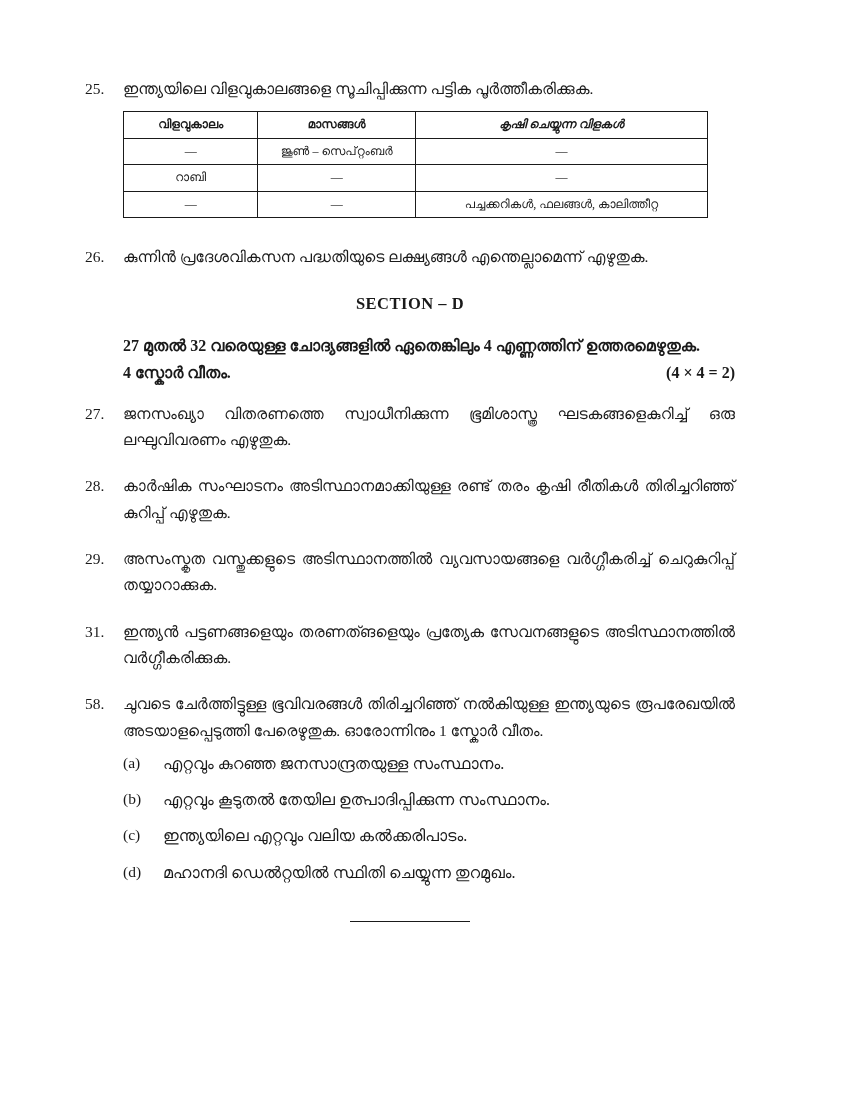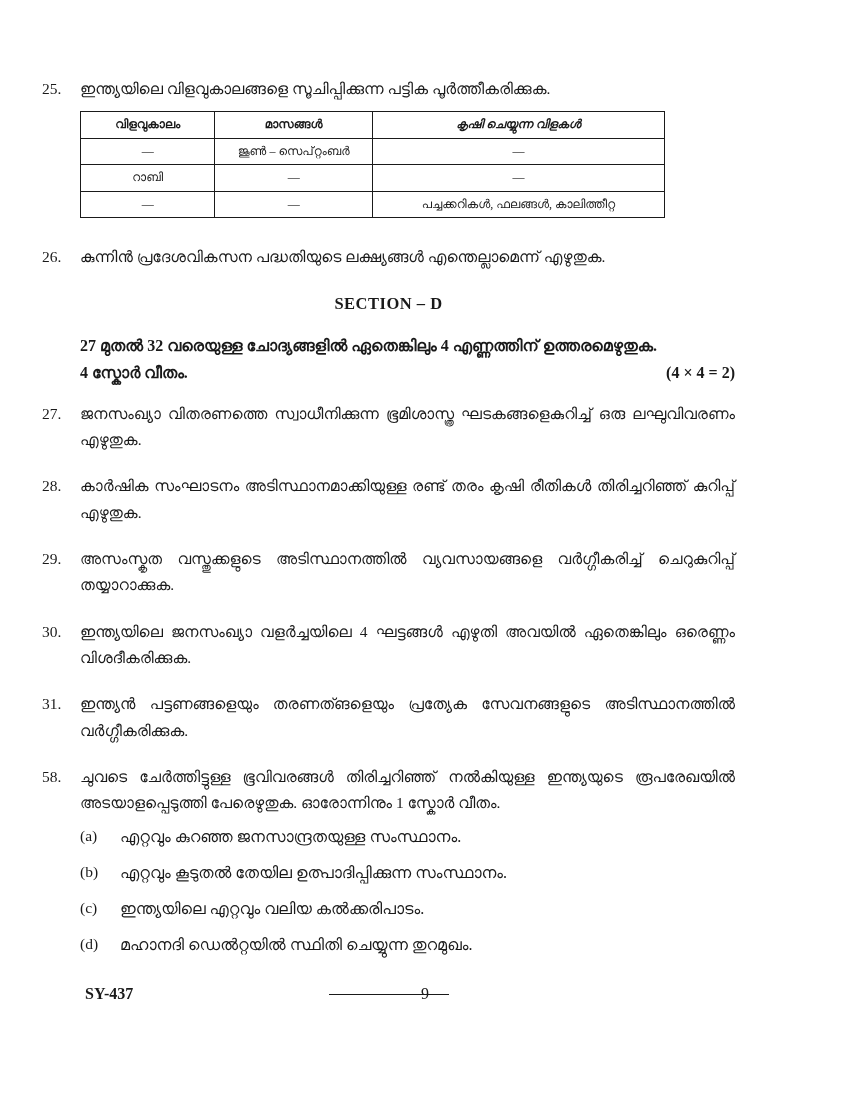--- a/index.html
+++ b/index.html
@@ -9,21 +9,21 @@
     height: 1100px;
     position: relative;
     font-family: "Liberation Serif", "DejaVu Serif", serif;
     color: #1a1a1a;
     overflow: hidden;
   }
   .page {
     position: relative;
     width: 850px;
     height: 1100px;
-    padding: 76px 115px 0 42px;
+    padding: 76px 115px 0 85px;
   }
   .question {
     display: flex;
     margin-bottom: 20px;
   }
   .q-num {
     width: 38px;
     flex: 0 0 38px;
     font-size: 15.5px;
     line-height: 1.7;
@@ -176,24 +176,20 @@
   <div class="question">
     <div class="q-num">28.</div>
     <div class="q-text">കാർഷിക സംഘാടനം അടിസ്ഥാനമാക്കിയുള്ള രണ്ട് തരം കൃഷി രീതികൾ തിരിച്ചറിഞ്ഞ് കുറിപ്പ് എഴുതുക.</div>
   </div>
 
   <div class="question">
     <div class="q-num">29.</div>
     <div class="q-text">അസംസ്കൃത വസ്തുക്കളുടെ അടിസ്ഥാനത്തിൽ വ്യവസായങ്ങളെ വർഗ്ഗീകരിച്ച് ചെറുകുറിപ്പ് തയ്യാറാക്കുക.</div>
   </div>
 
-  <div class="question">
-    <div class="q-num">30.</div>
-    <div class="q-text">ഇന്ത്യയിലെ ജനസംഖ്യാ വളർച്ചയിലെ 4 ഘട്ടങ്ങൾ എഴുതി അവയിൽ ഏതെങ്കിലും ഒരെണ്ണം വിശദീകരിക്കുക.</div>
-  </div>
 
   <div class="question">
     <div class="q-num">31.</div>
     <div class="q-text">ഇന്ത്യൻ പട്ടണങ്ങളെയും തരണത്ങളെയും പ്രത്യേക സേവനങ്ങളുടെ അടിസ്ഥാനത്തിൽ വർഗ്ഗീകരിക്കുക.</div>
   </div>
 
   <div class="question">
     <div class="q-num">58.</div>
     <div class="q-text">
       <span>ചുവടെ ചേർത്തിട്ടുള്ള ഭൂവിവരങ്ങൾ തിരിച്ചറിഞ്ഞ് നൽകിയുള്ള ഇന്ത്യയുടെ രൂപരേഖയിൽ അടയാളപ്പെടുത്തി പേരെഴുതുക. ഓരോന്നിനും 1 സ്കോർ വീതം.</span>
@@ -213,18 +209,14 @@
         <div class="sub-option">
           <div class="sub-label">(d)</div>
           <div class="sub-text">മഹാനദി ഡെൽറ്റയിൽ സ്ഥിതി ചെയ്യുന്ന തുറമുഖം.</div>
         </div>
       </div>
     </div>
   </div>
 
   <div class="end-divider"></div>
 
-  <div class="footer">
-    <div class="footer-code">SY-437</div>
-    <div class="footer-page">9</div>
-  </div>
 
 </div>
 
 </body></html>

